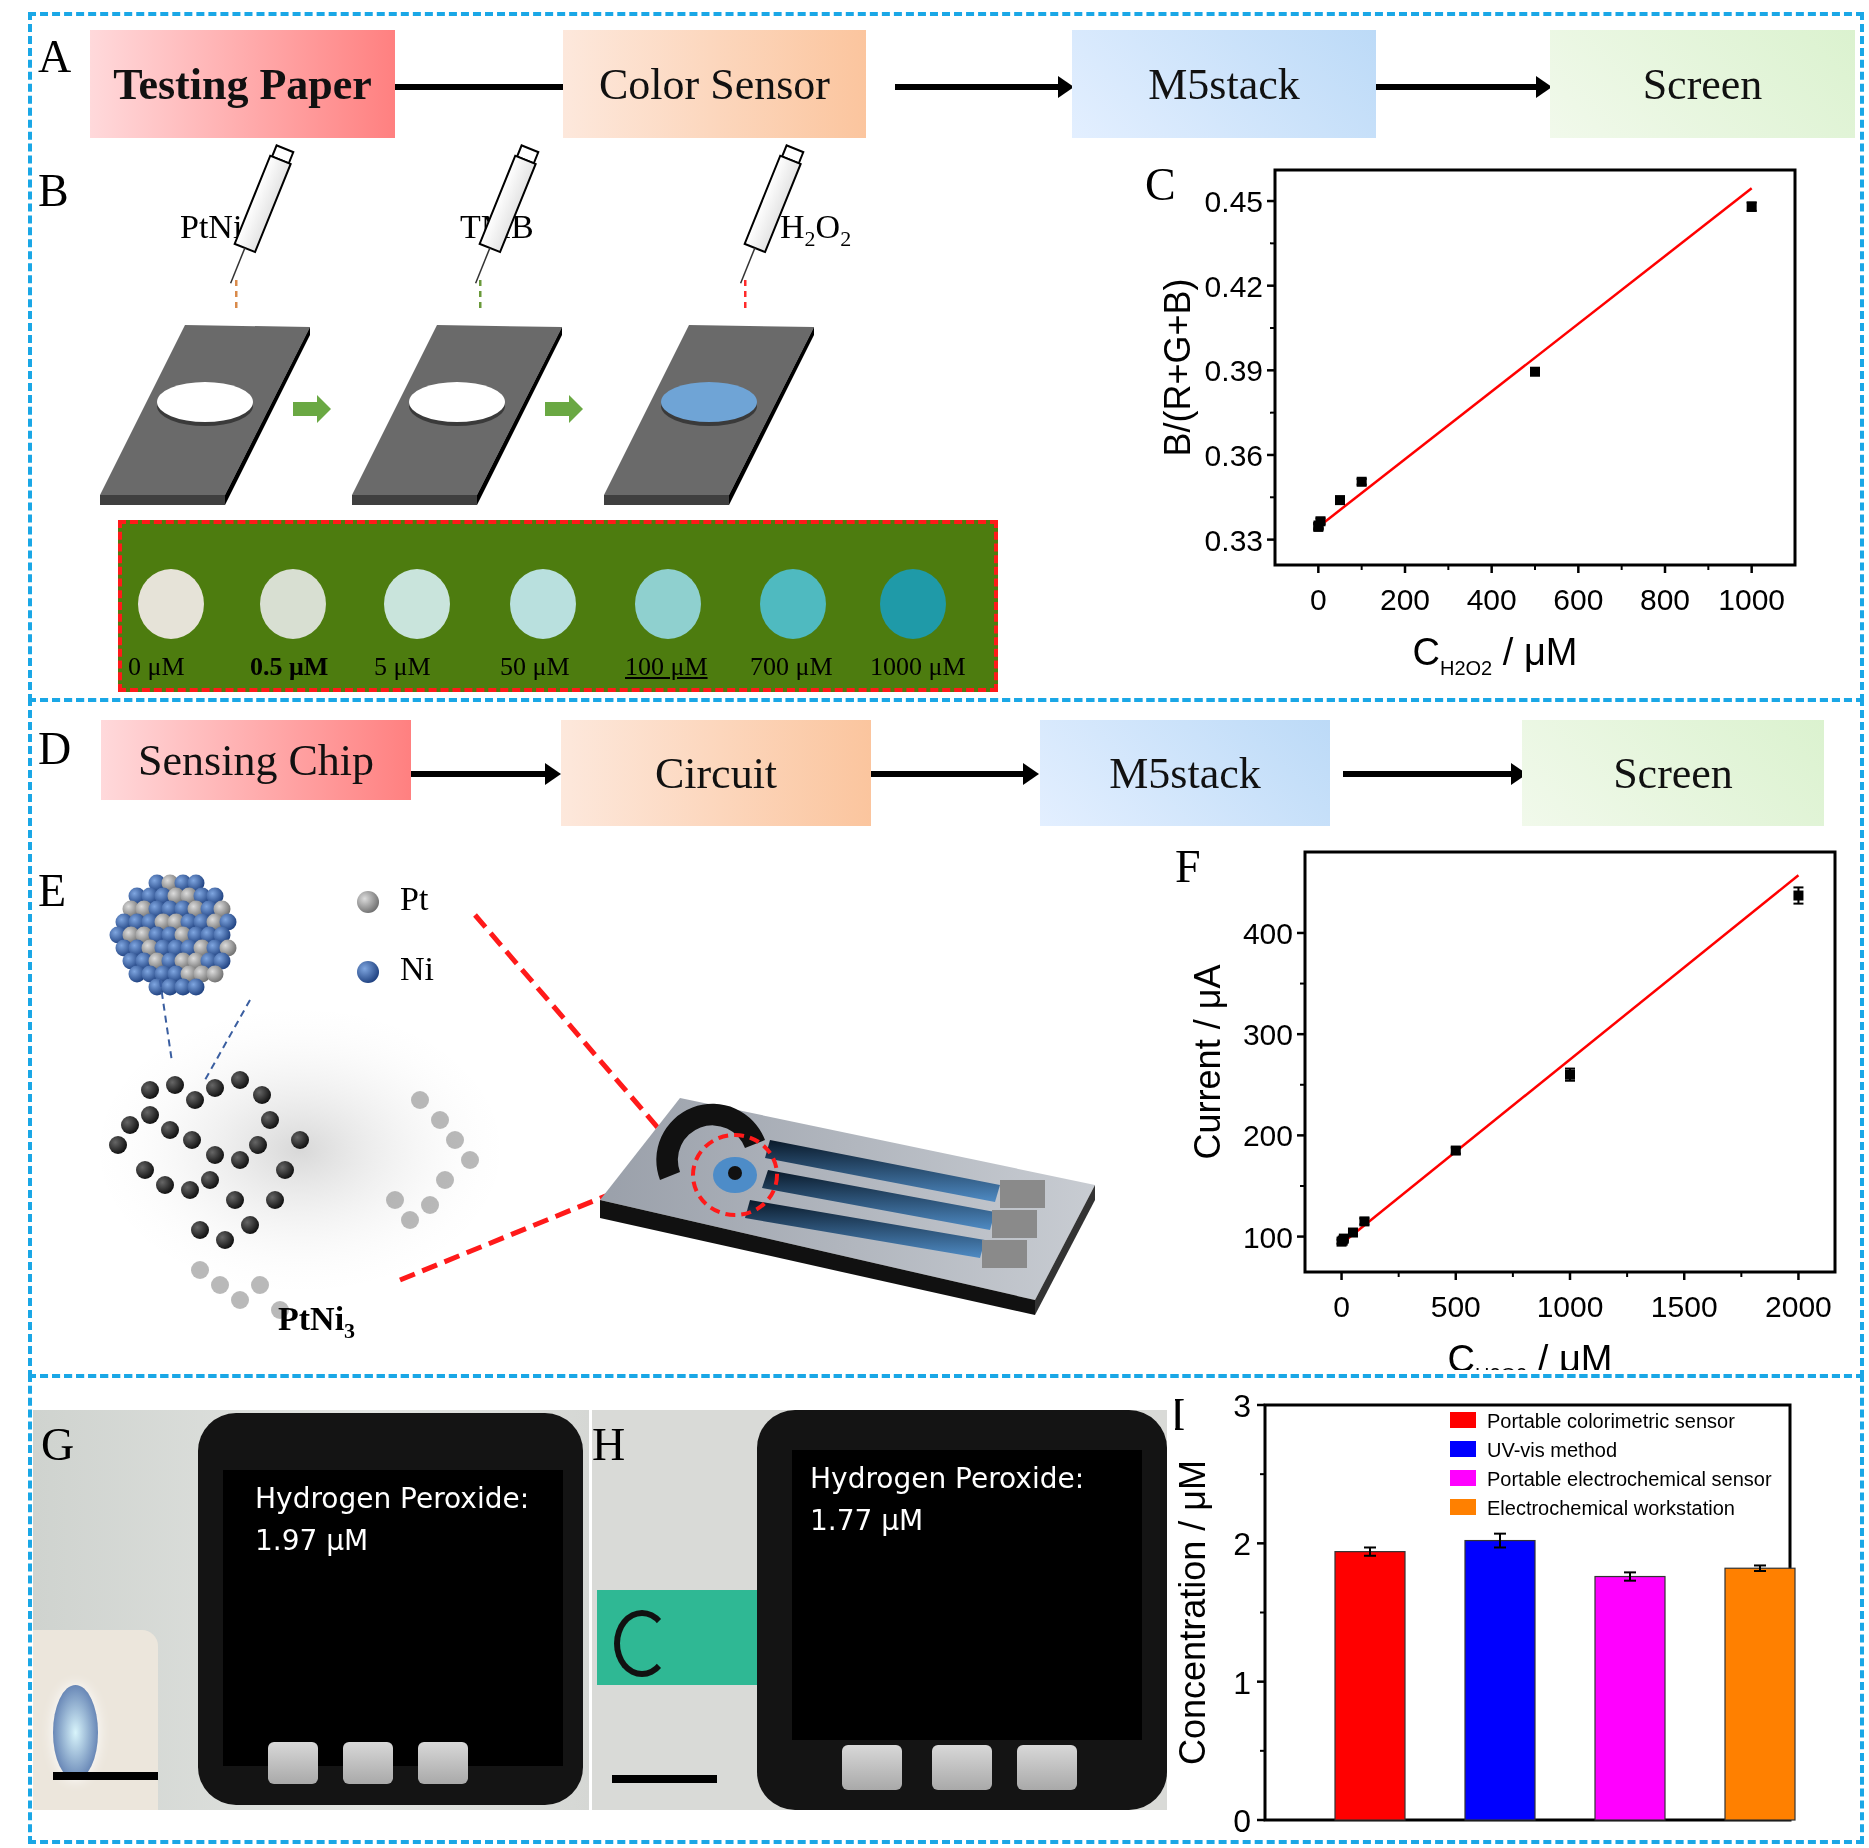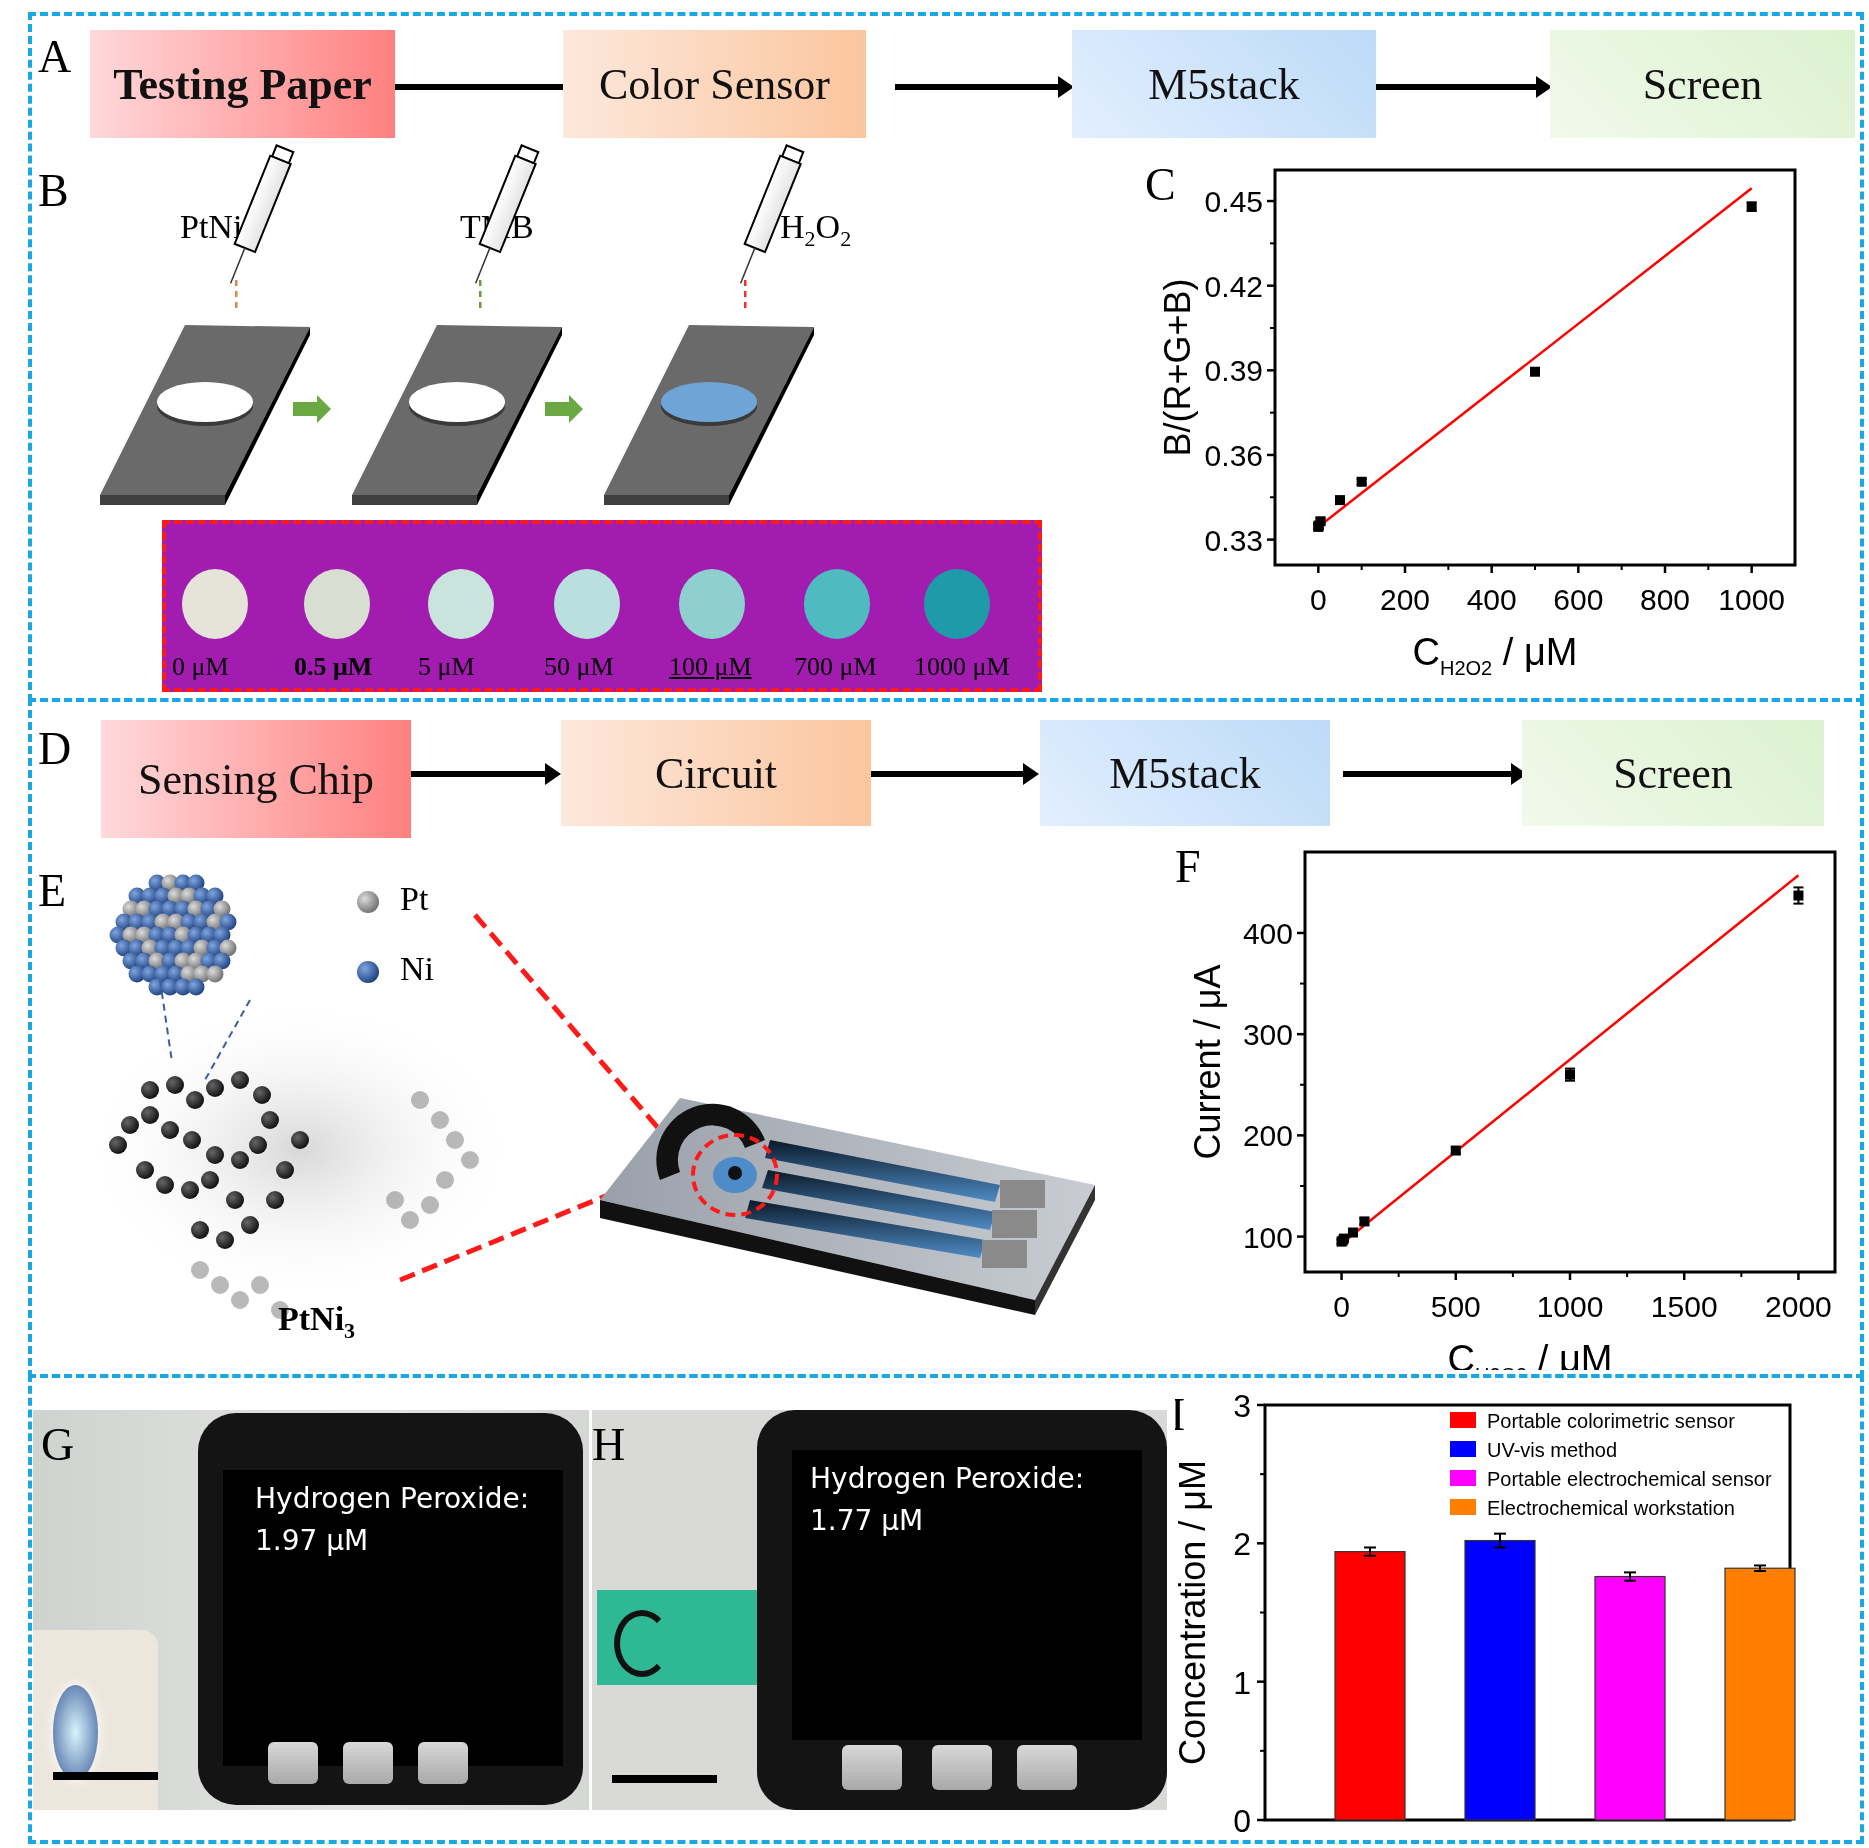--- a/index.html
+++ b/index.html
@@ -8,21 +8,21 @@
   .section{position:absolute;border:4px dashed #1aa7e6;box-sizing:border-box;}
   .panel-letter{position:absolute;font-family:"Liberation Serif",serif;font-size:46px;color:#000;line-height:1;}
   .flowbox{position:absolute;display:flex;align-items:center;justify-content:center;font-family:"Liberation Serif",serif;font-size:44px;color:#111;}
   .fb-red{background:linear-gradient(90deg,#ffd9db 0%,#ff8080 100%);}
   .fb-peach{background:linear-gradient(90deg,#fde8dc 0%,#fbc59e 100%);}
   .fb-blue{background:linear-gradient(45deg,#e3efff 0%,#bcdaf7 100%);}
   .fb-green{background:linear-gradient(45deg,#f1f9eb 0%,#dbf2cf 100%);}
   .arrow{position:absolute;height:6px;background:#000;}
   .arrow::after{content:"";position:absolute;right:-14px;top:-8px;border-left:16px solid #000;border-top:11px solid transparent;border-bottom:11px solid transparent;}
   .serif-label{position:absolute;font-family:"Liberation Serif",serif;font-size:34px;color:#000;}
-  .strip{position:absolute;border:4px dashed #ff1a1a;background:#a21caf;box-sizing:border-box;margin-left:44px;}
+  .strip{position:absolute;border:4px dashed #ff1a1a;background:#4d7c0f;box-sizing:border-box;}
   .disc{position:absolute;border-radius:50%;}
   .conc{position:absolute;font-family:"Liberation Serif",serif;font-size:26px;color:#000;white-space:nowrap;}
   .photo{position:absolute;overflow:hidden;}
   .screen-text{position:absolute;color:#fff;font-family:"DejaVu Sans",sans-serif;font-size:28px;line-height:42px;white-space:nowrap;}
   .btn{position:absolute;background:linear-gradient(180deg,#d8d8d8,#a9a9a9);border-radius:6px;}
   svg text{font-family:"Liberation Sans",sans-serif;}
 </style>
 </head>
 <body>
 
@@ -187,21 +187,21 @@
     <line x1="410" y1="218.91071428571428" x2="420" y2="218.91071428571428" stroke="#000" stroke-width="2"></line>
     <line x1="410" y1="224.55357142857142" x2="420" y2="224.55357142857142" stroke="#000" stroke-width="2"></line>
     <rect x="410" y="216.73214285714286" width="10" height="10" fill="#000"></rect>
     <line x1="631.6666666666666" y1="52.44642857142861" x2="631.6666666666666" y2="60.910714285714334" stroke="#000" stroke-width="2"></line>
     <line x1="626.6666666666666" y1="52.44642857142861" x2="636.6666666666666" y2="52.44642857142861" stroke="#000" stroke-width="2"></line>
     <line x1="626.6666666666666" y1="60.910714285714334" x2="636.6666666666666" y2="60.910714285714334" stroke="#000" stroke-width="2"></line>
     <rect x="626.6666666666666" y="51.6785714285715" width="10" height="10" fill="#000"></rect>
   </svg>
 
 <div class="panel-letter" style="left:38px;top:726px;">D</div>
-<div class="flowbox fb-red" style="left:101px;top:720px;width:310px;height:118px;">Sensing Chip</div>
+<div class="flowbox fb-red" style="left:101px;top:720px;width:310px;height:80px;">Sensing Chip</div>
 <div class="arrow" style="left:411px;top:771px;width:136px;"></div>
 <div class="flowbox fb-peach" style="left:561px;top:720px;width:310px;height:106px;">Circuit</div>
 <div class="arrow" style="left:871px;top:771px;width:154px;"></div>
 <div class="flowbox fb-blue" style="left:1040px;top:720px;width:290px;height:106px;">M5stack</div>
 <div class="arrow" style="left:1343px;top:771px;width:170px;"></div>
 <div class="flowbox fb-green" style="left:1522px;top:720px;width:302px;height:106px;">Screen</div>
 
 <div class="panel-letter" style="left:38px;top:868px;">E</div>
 <svg class="abs" style="left:0;top:840px;" width="1130" height="540" viewBox="0 0 1130 540">
   <defs>

